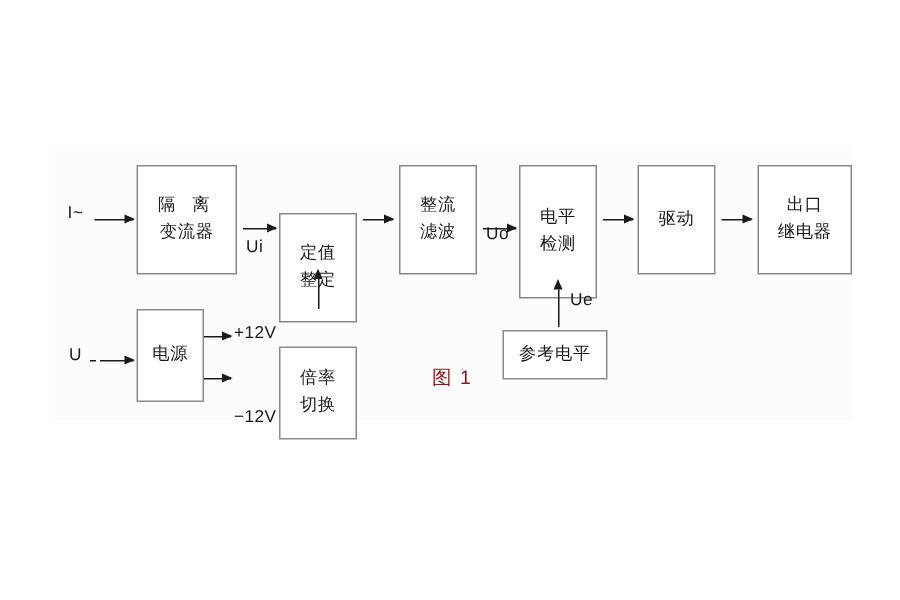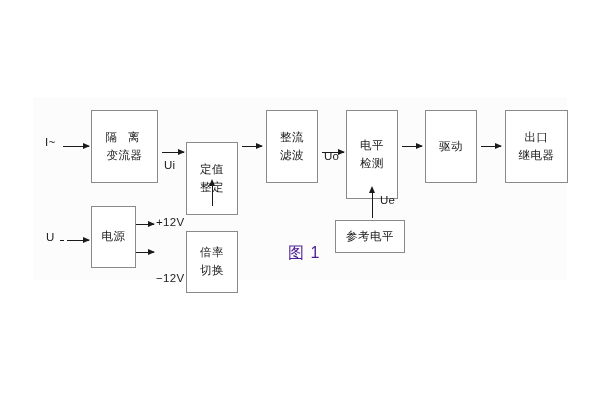--- a/index.html
+++ b/index.html
@@ -48,21 +48,21 @@
   .varrow{position:absolute;width:1px;background:#1a1a1a;}
   .varrow:after{
     content:"";position:absolute;top:-7px;left:-3px;
     width:0;height:0;
     border-bottom:7px solid #1a1a1a;
     border-left:3.5px solid transparent;
     border-right:3.5px solid transparent;
   }
   .dashline{position:absolute;height:1px;
     background:repeating-linear-gradient(to right,#1a1a1a 0 4px,transparent 4px 7px);}
-  .caption{position:absolute;font-size:16px;color:#4c1d95;letter-spacing:1px;}
+  .caption{position:absolute;font-size:13px;color:#7f1d1d;letter-spacing:1px;}
   .wide{letter-spacing:4px;}
 </style>
 </head>
 <body>
 
 <div id="canvas">
 
   <div id="panel"></div>
 
   <div class="lbl" style="left:45px;top:136px;">I~</div>

